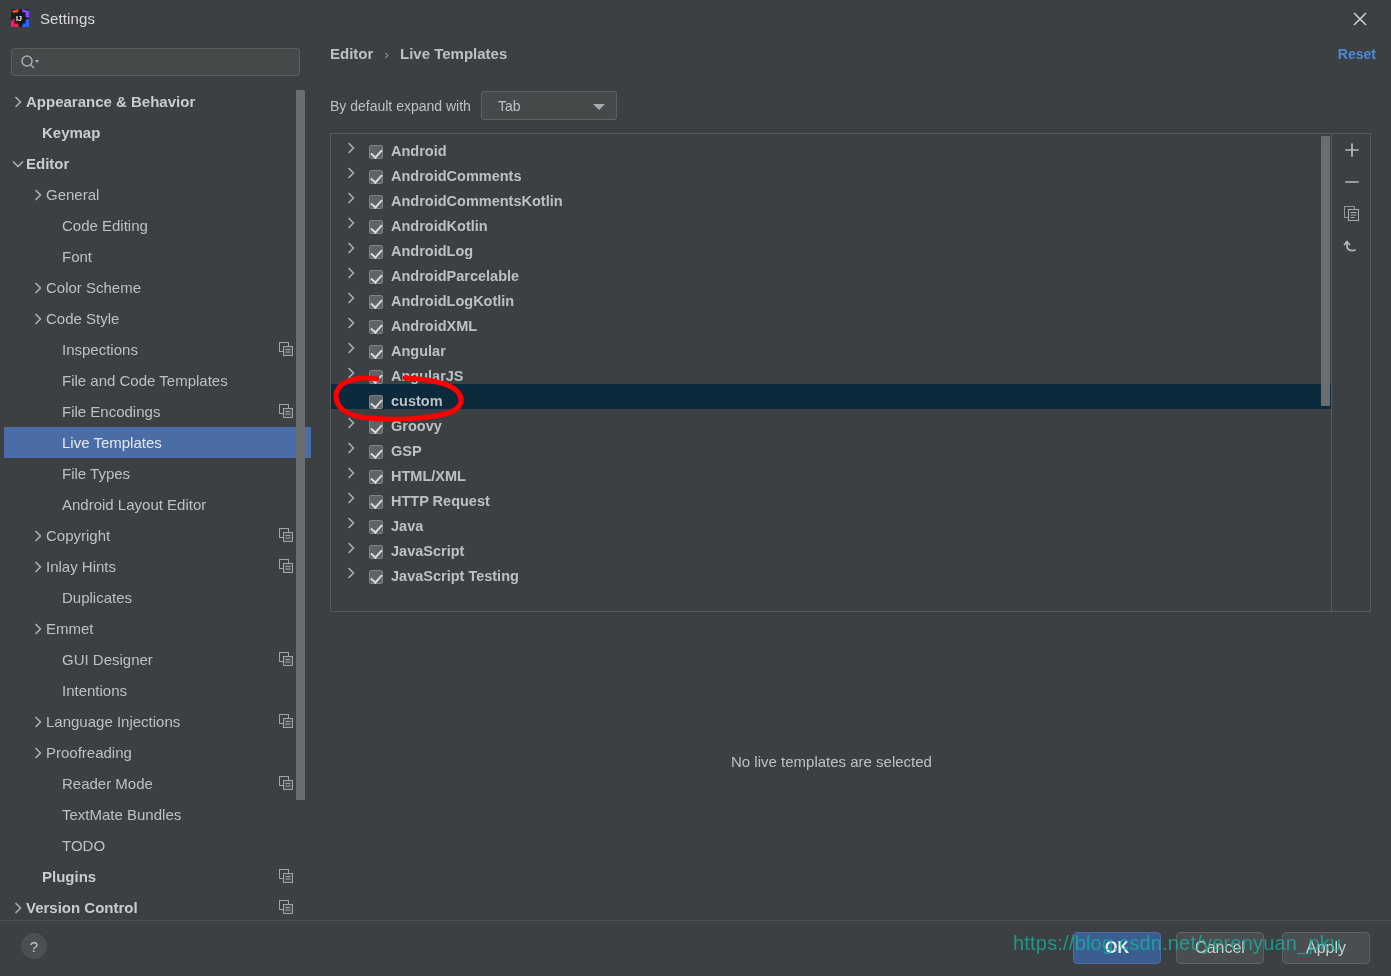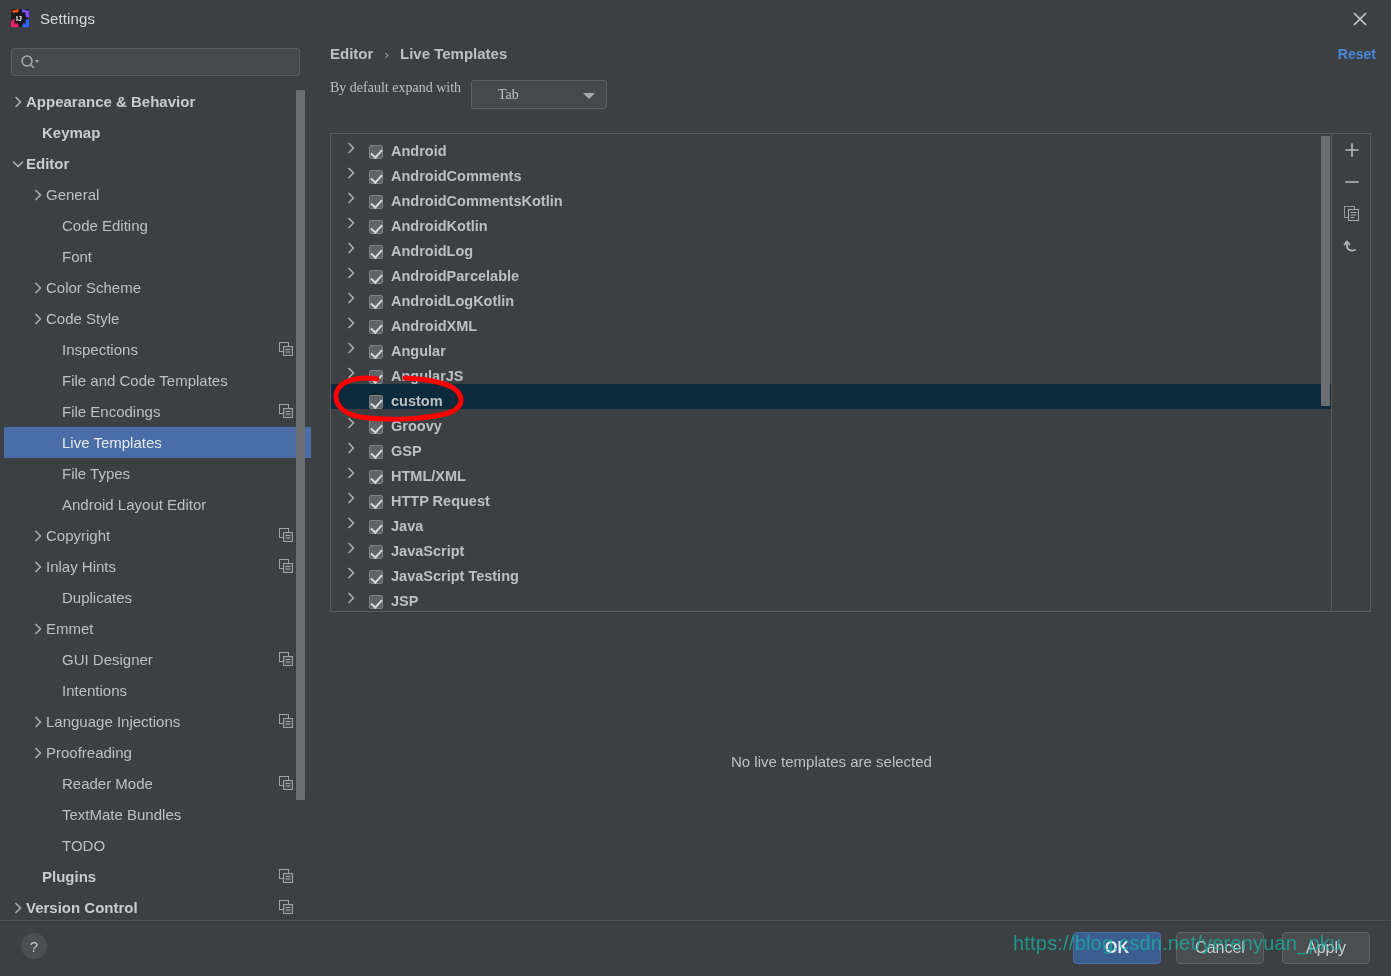--- a/index.html
+++ b/index.html
@@ -96,33 +96,33 @@
     position: absolute; left: 19px; top: 9px;
     font-size: 15px; font-weight: bold; color: #bcc0c4;
   }
   .breadcrumb .sep { font-weight: normal; color: #9ba0a5; margin: 0 7px; font-size: 13px;}
   .reset-link {
     position: absolute; right: 15px; top: 10px;
     font-size: 14px; color: #4a88d8; font-weight: bold;
     cursor: pointer;
   }
   .expand-row {
-    position: absolute; left: 19px; top: 44px;
-    display: flex; align-items: flex-start; font-family: Liberation Serif, serif;
+    position: absolute; left: 19px; top: 55px;
+    display: flex; align-items: center;
   }
   .expand-label { font-size: 14px; color: #bcc0c4; margin-right: 10px; }
   .combo {
     width: 136px; height: 29px;
     background: #45494a;
     border: 1px solid #5d6163;
     border-radius: 3px;
     display: flex; align-items: center;
     position: relative;
   }
-  .combo-val { font-size: 14px; color: #bcc0c4; margin-left: 26px; }
+  .combo-val { font-size: 14px; color: #bcc0c4; margin-left: 16px; }
   .combo-arrow {
     position: absolute; right: 11px; top: 12px;
     width: 0; height: 0;
     border-left: 6px solid transparent;
     border-right: 6px solid transparent;
     border-top: 6px solid #a8acb0;
   }
 
   
   .list-panel {
@@ -625,28 +625,20 @@
             <span>JavaScript</span>
           </div>
           <div class="tpl-row">
             <span class="tpl-chev"><svg width="16" height="16" viewBox="0 0 16 16">
                 <path d="M6 3.5 L10.5 8 L6 12.5" fill="none" stroke="#a9adb1" stroke-width="1.7" stroke-linecap="round" stroke-linejoin="round"></path>
               </svg></span>
             <span style="display: inline-block; width: 12px; flex: 0 0 auto;"></span>
             <span class="cbx"></span>
             <span>JavaScript Testing</span>
           </div>
-          <div class="tpl-row">
-            <span class="tpl-chev"><svg width="16" height="16" viewBox="0 0 16 16">
-                <path d="M6 3.5 L10.5 8 L6 12.5" fill="none" stroke="#a9adb1" stroke-width="1.7" stroke-linecap="round" stroke-linejoin="round"></path>
-              </svg></span>
-            <span style="display: inline-block; width: 12px; flex: 0 0 auto;"></span>
-            <span class="cbx"></span>
-            <span>JSP</span>
-          </div>
         </div>
       <div class="list-vscroll"></div>
       <div class="list-toolbar" id="list-toolbar">
           <div class="tb-btn">
             <svg width="18" height="18" viewBox="0 0 18 18">
               <line x1="9" y1="3" x2="9" y2="15" stroke="#b6babd" stroke-width="1.7" stroke-linecap="round" fill="none"></line>
               <line x1="3" y1="9" x2="15" y2="9" stroke="#b6babd" stroke-width="1.7" stroke-linecap="round" fill="none"></line>
             </svg>
           </div>
           <div class="tb-btn">

